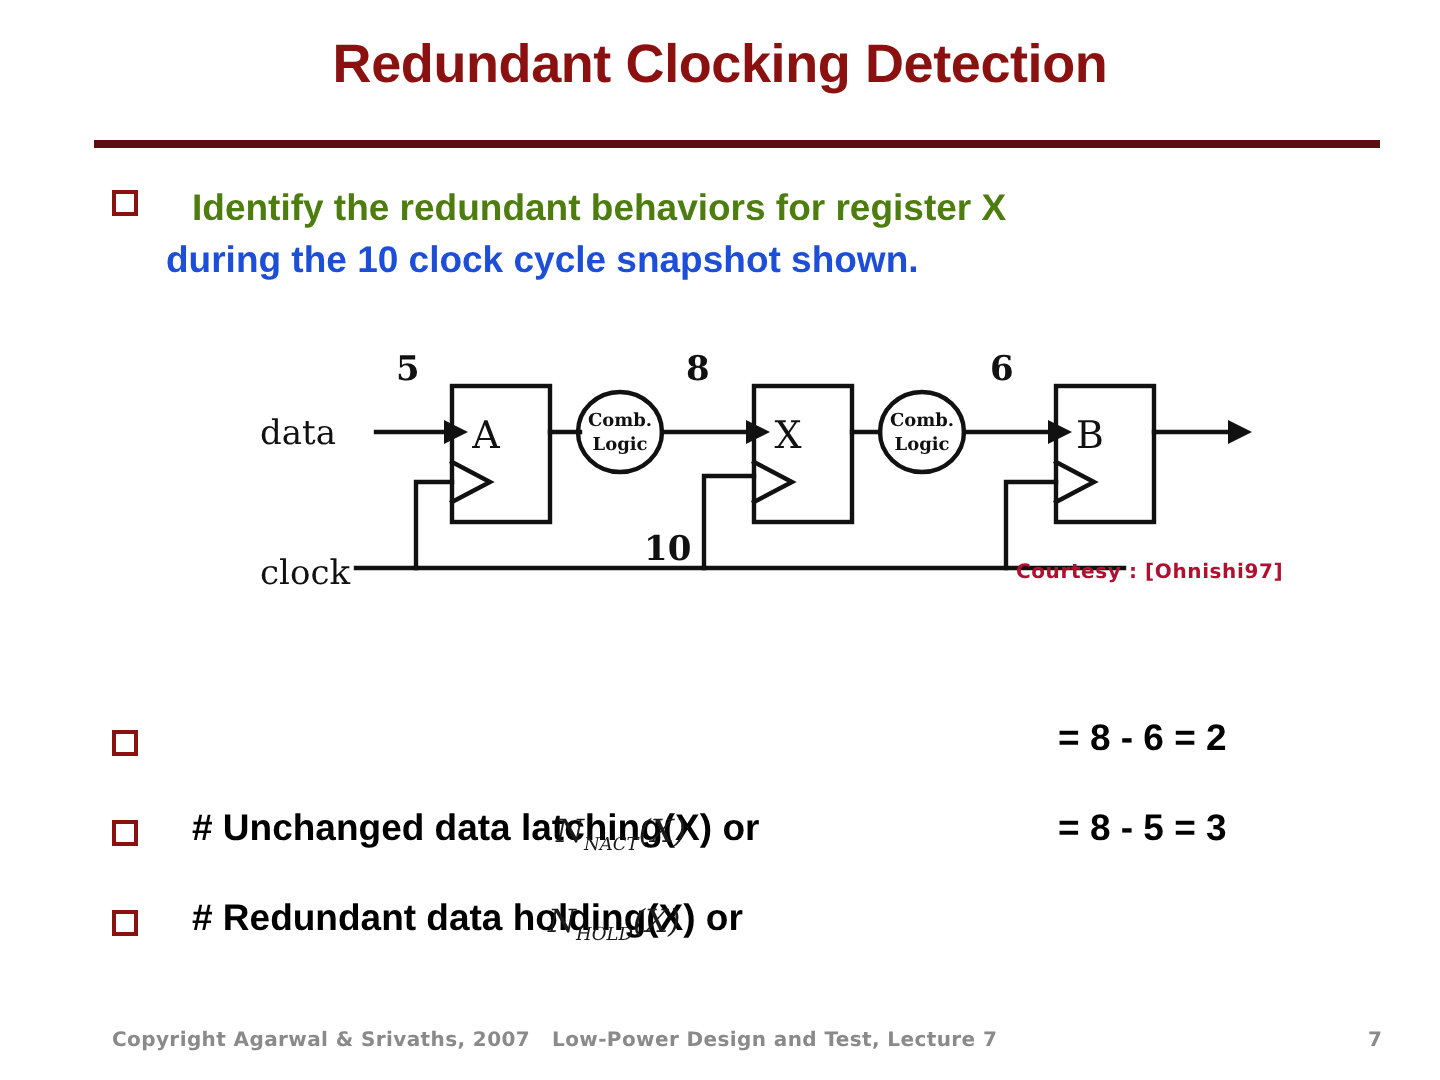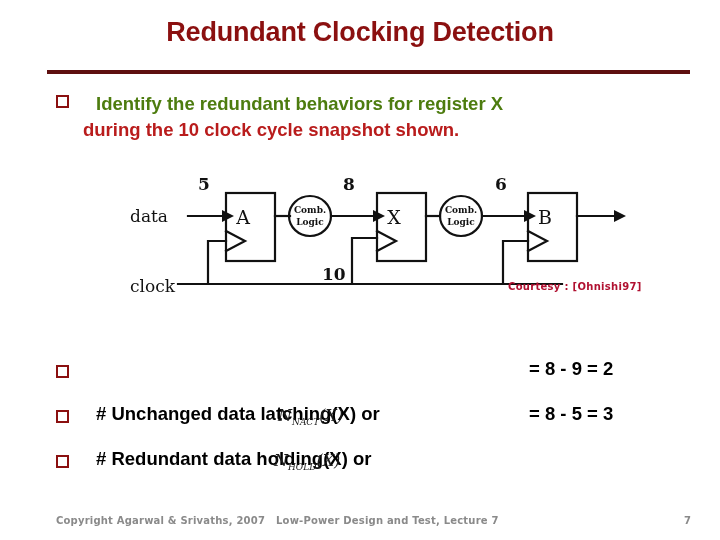--- a/index.html
+++ b/index.html
@@ -27,21 +27,21 @@
     width:9px;height:9px;border:2px solid #8B1010;background:#ffffff;
     margin-top:7px;margin-right:0px;flex:none;
   }
   .btext{
     font-size:18.5px;font-weight:bold;color:#4d7c0f;line-height:31px;
     white-space:nowrap;
   }
 
   #b1{left:56px;top:88px;}
   #b1 .btext{margin-left:27px;}
-  #b1-l2{position:absolute;left:83px;top:119px;font-size:18.5px;font-weight:bold;color:#b91c1c;white-space:nowrap;}
+  #b1-l2{position:absolute;left:83px;top:119px;font-size:18.5px;font-weight:bold;color:#1d4ed8;white-space:nowrap;}
 
   
   .figure{position:absolute;left:130px;top:176px;width:548px;height:122px;}
   .fig-svg{position:absolute;left:0;top:0;}
   .courtesy{
     position:absolute;left:508px;top:281px;
     font-size:10px;font-weight:bold;color:#B01030;
     font-family:"DejaVu Sans", sans-serif;letter-spacing:0.3px;
     white-space:nowrap;
   }
@@ -156,21 +156,21 @@
         <text x="331" y="37">Comb.</text>
         <text x="331" y="49">Logic</text>
       </g>
     </svg>
   </div>
   <div class="courtesy">Courtesy : [Ohnishi97]</div>
 
   <div class="frow" id="f1">
     <span class="sq"></span>
   </div>
-  <div class="fres" id="r1">=  8 - 9 = 2</div>
+  <div class="fres" id="r1">=  8 - 6 = 2</div>
 
   <div class="frow" id="f2">
     <span class="sq"></span>
     <span class="ftext"># Unchanged data latching(X) or<span class="math"><span>N</span><sub>NACT</sub><span>(X)</span></span></span>
   </div>
   <div class="fres" id="r2">=  8 - 5 = 3</div>
 
   <div class="frow" id="f3">
     <span class="sq"></span>
     <span class="ftext"># Redundant data holding(X) or<span class="math"><span>N</span><sub>HOLD</sub><span>(X)</span></span></span>

